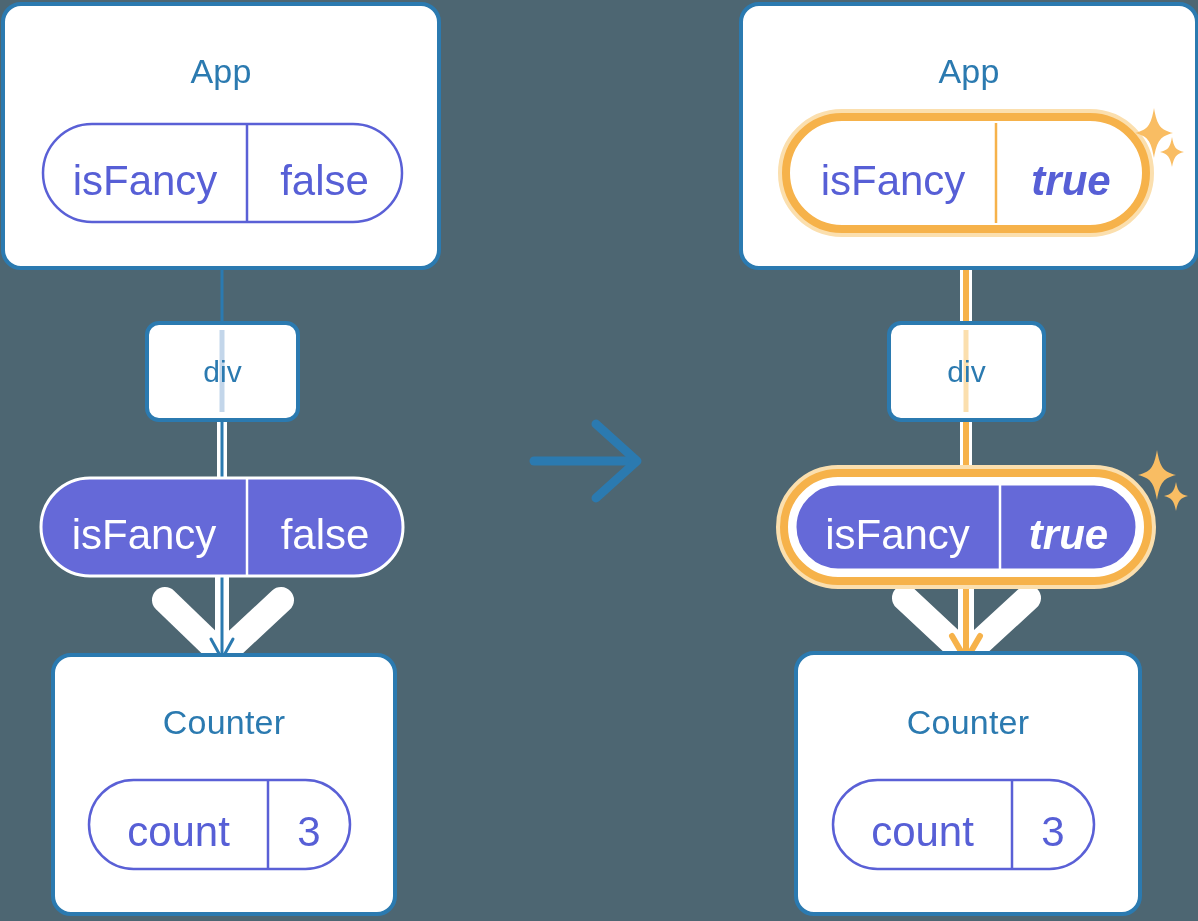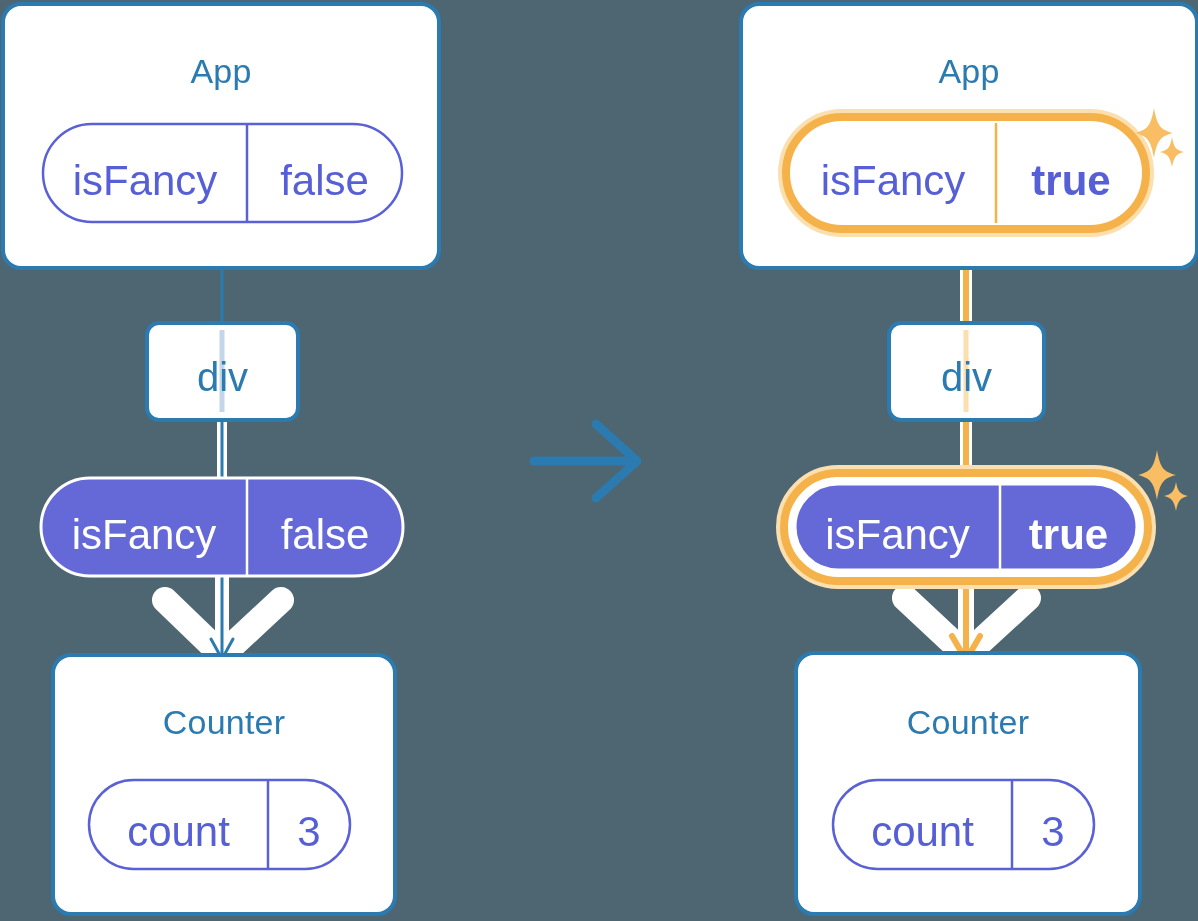--- a/index.html
+++ b/index.html
@@ -12,22 +12,22 @@
   }
   .stage{position:absolute;left:0;top:0;width:1000px;height:921px;}
   svg.layer{position:absolute;left:0;top:0;width:1198px;height:921px;}
   .txt{position:absolute;white-space:nowrap;}
   .comp-title{
     color:#2b7ab0;font-size:34px;letter-spacing:.2px;
     text-align:center;
   }
   .pill-label{font-size:42px;color:#575fd6;}
   .pill-label.on-purple{color:#ffffff;}
-  .pill-label.bold{font-weight:bold;}
-  .tag-label{color:#2b7ab0;font-size:40px;}
+  .pill-label.bold{font-weight:bold;font-style:italic;}
+  .tag-label{color:#2b7ab0;font-size:30px;}
 </style>
 </head>
 <body>
 
 <div class="stage">
 
   <svg class="layer" viewBox="0 0 1198 921">
     <defs>
       <marker id="arrowBlueSmall" markerWidth="12" markerHeight="12" refX="5" refY="6" orient="auto">
         <path d="M1,1 L5,6 L9,1" fill="none" stroke="#2b7ab0" stroke-width="2" stroke-linecap="round" stroke-linejoin="round"></path>

